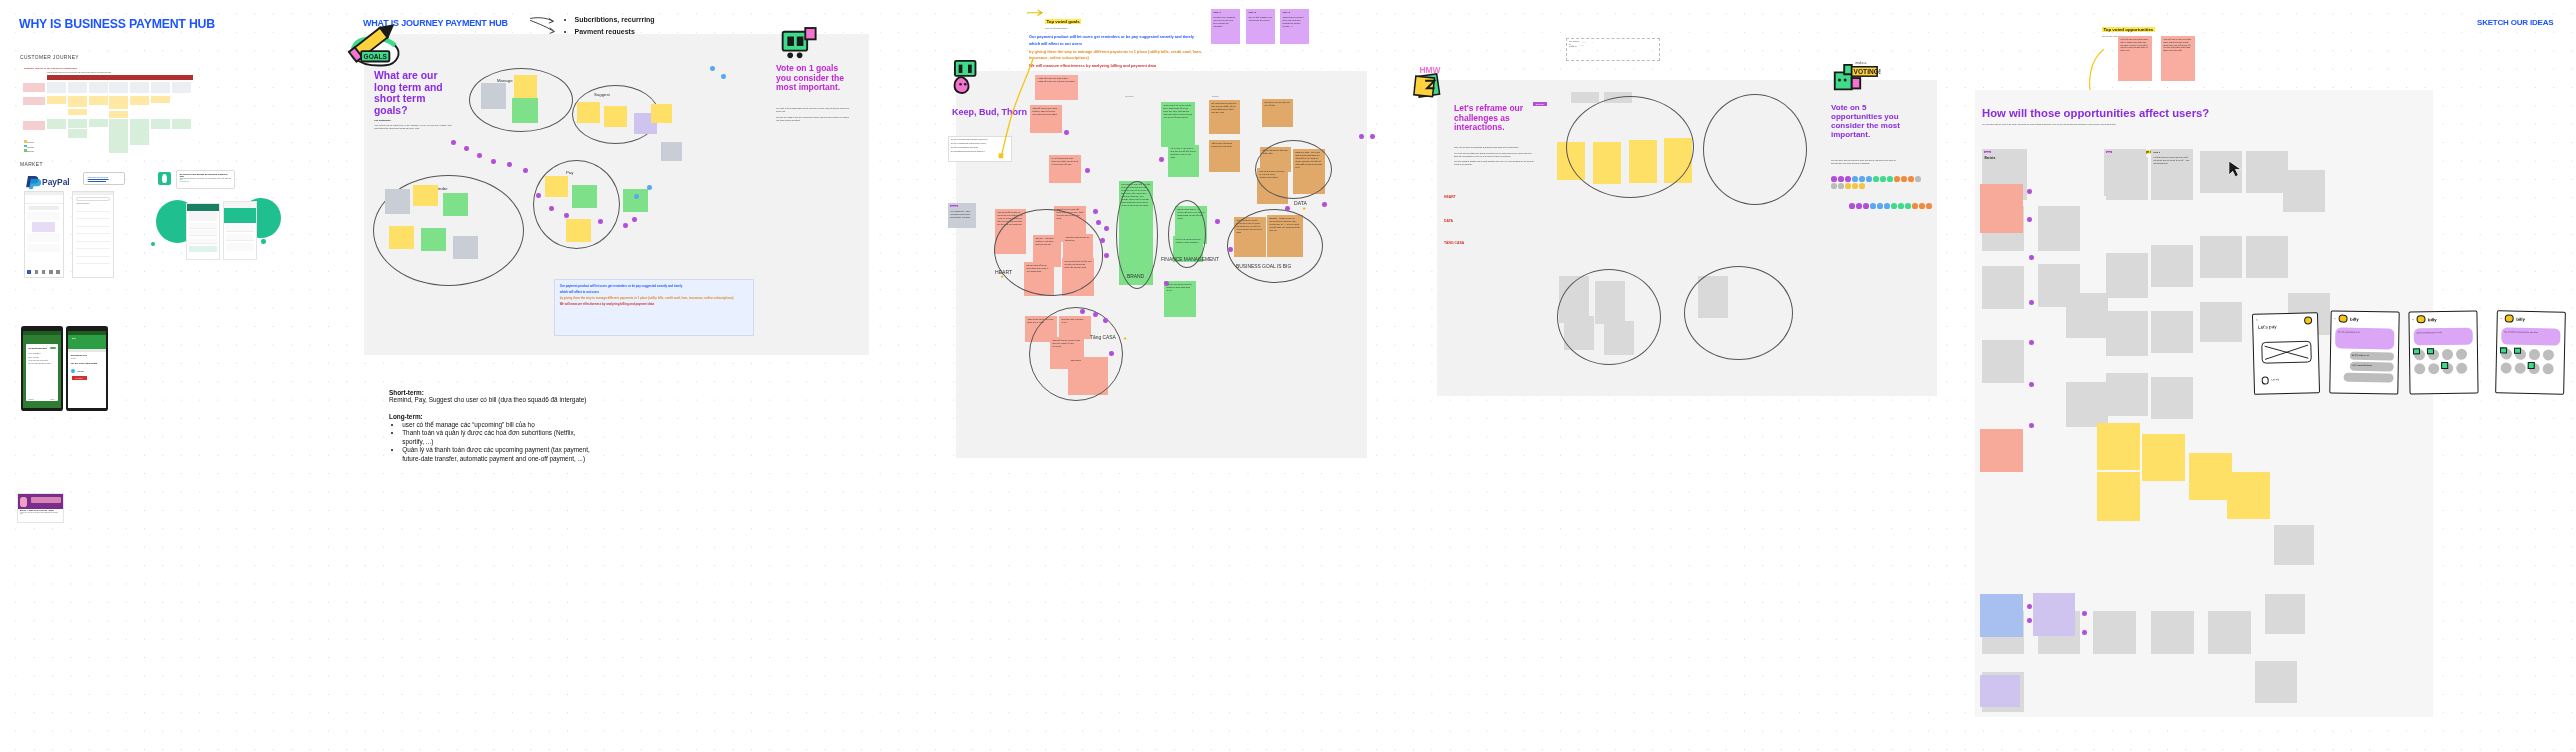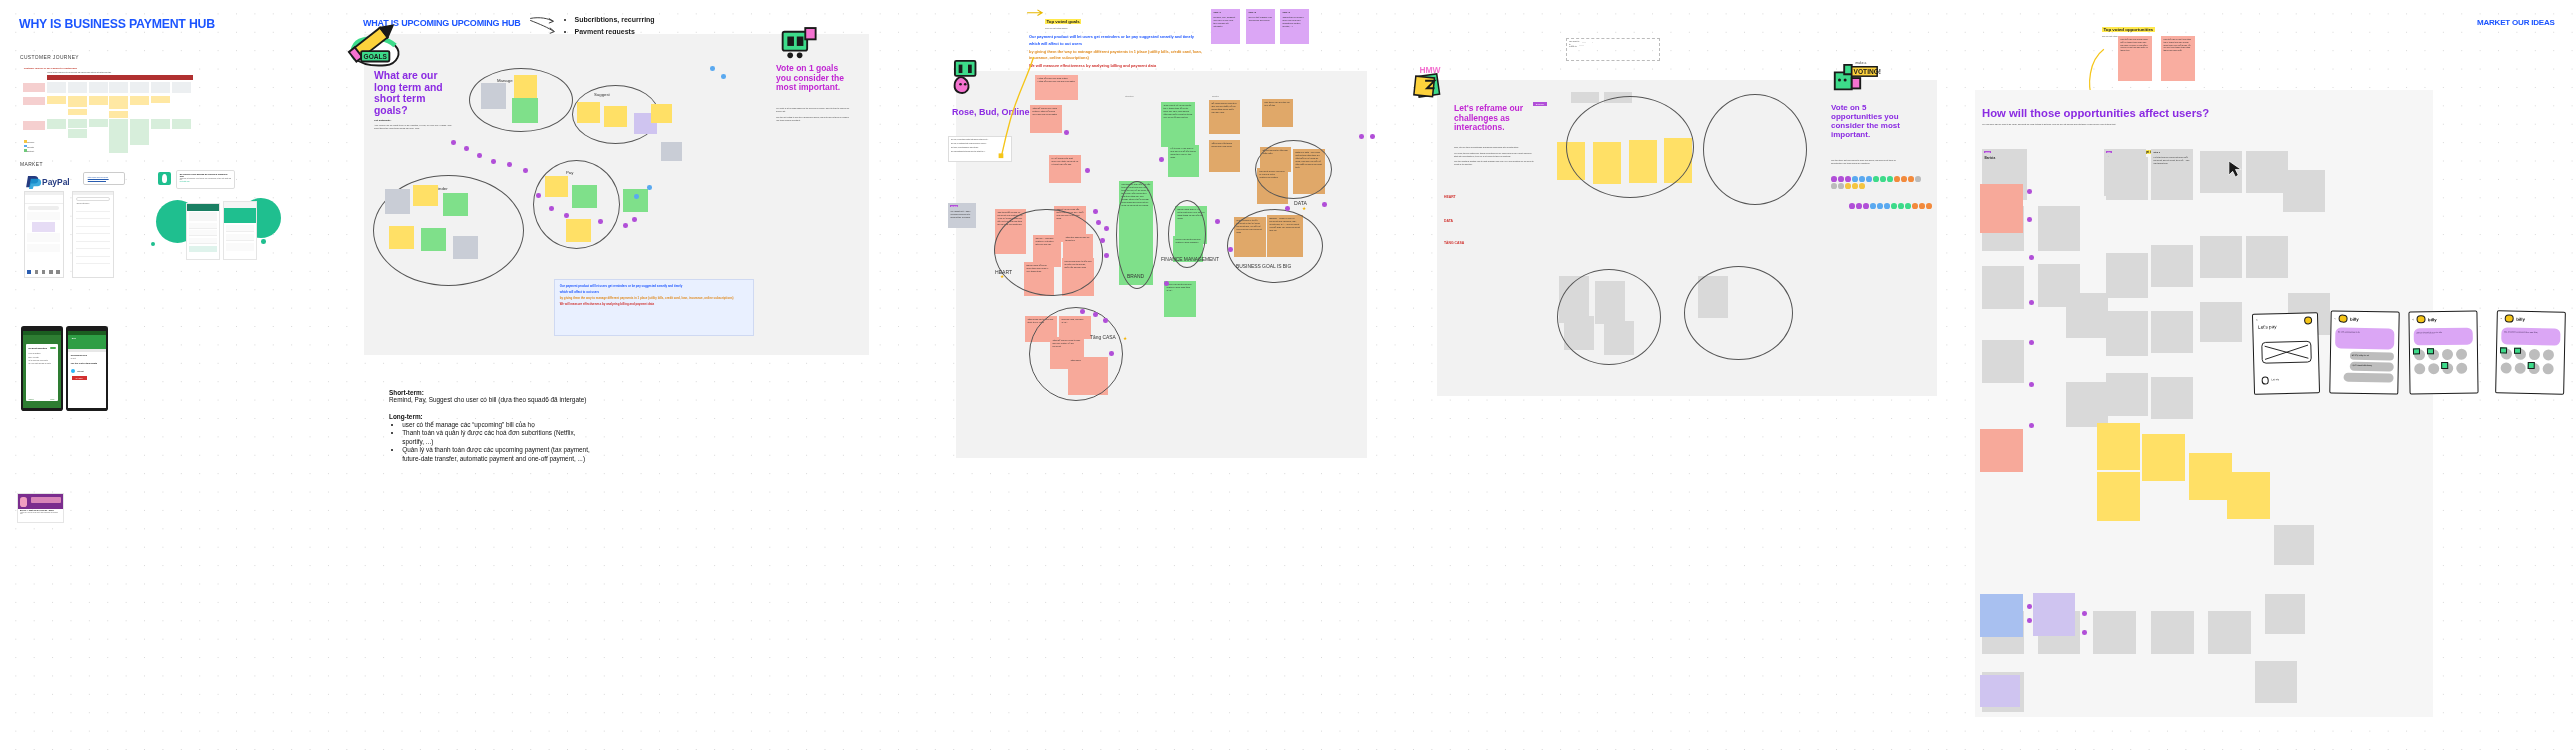--- a/index.html
+++ b/index.html
@@ -38,22 +38,22 @@
   .phone { position:absolute; background:#1b1b1b; border-radius:2.8px; }
   .ellipse-o { position:absolute; border:0.8px solid #555; border-radius:50%; }
   svg { display:block; overflow:visible; }
 </style>
 </head>
 <body>
 
 <div id="board">
 
   <div class="abs sec-title" style="left:19px; top:17px; font-size:12.3px;">WHY IS BUSINESS PAYMENT HUB</div>
-  <div class="abs sec-title" style="left:363px; top:18px; font-size:9px;">WHAT IS UPCOMING UPCOMING HUB</div>
-  <div class="abs sec-title" style="left:2477px; top:18px; font-size:8px;">MARKET OUR IDEAS</div>
+  <div class="abs sec-title" style="left:363px; top:18px; font-size:9px;">WHAT IS JOURNEY PAYMENT HUB</div>
+  <div class="abs sec-title" style="left:2477px; top:18px; font-size:8px;">SKETCH OUR IDEAS</div>
 
   <svg class="abs" style="left:528px; top:11.3px;" width="38" height="28" viewBox="0 0 40 30">
     <path d="M2,8 C12,6 22,8 26,11" stroke="#333" stroke-width="1" fill="none"></path>
     <path d="M22,8 L27,11 L22,13" stroke="#333" stroke-width="1" fill="none"></path>
     <path d="M2,10 C12,14 22,18 27,22" stroke="#333" stroke-width="1" fill="none"></path>
     <path d="M23,18 L28,22 L23,24" stroke="#333" stroke-width="1" fill="none"></path>
   </svg>
   <ul class="abs" style="left:566px; top:14px; list-style:disc; padding-left:8.5px; font-size:7px; font-weight:bold; color:#1a1a1a; line-height:1.65;">
     <li>Subcribtions, recurrring</li>
     <li>Payment requests</li>
@@ -354,21 +354,21 @@
   <div class="abs sticker" style="left:949px; top:59px; width:38px; height:43px;">
     <svg width="38" height="43" viewBox="0 0 40 46">
       <rect x="6" y="2" width="22" height="16" rx="1.5" fill="#3ddb8a" stroke="#1a1a1a" stroke-width="2"></rect>
       <rect x="10" y="6" width="4" height="9" fill="#1a1a1a"></rect>
       <rect x="20" y="6" width="4" height="9" fill="#1a1a1a"></rect>
       <path d="M10,20 C4,24 4,34 11,36 C18,38 22,32 20,26 C19,22 14,18 10,20 Z" fill="#f472d0" stroke="#1a1a1a" stroke-width="2"></path>
       <circle cx="12" cy="27" r="1.4" fill="#1a1a1a"></circle>
       <circle cx="17" cy="27" r="1.4" fill="#1a1a1a"></circle>
     </svg>
   </div>
-  <div class="abs hdg" style="left:952px; top:107px; font-size:9px; line-height:1.25;">Rose, Bud, Online</div>
+  <div class="abs hdg" style="left:952px; top:107px; font-size:9px; line-height:1.25;">Keep, Bud, Thorn</div>
 
   <div class="abs" style="left:948px; top:136px; width:64px; height:26.4px; background:#fff; border:0.6px solid #ddd; padding:1.9px;">
     <div style="font-size:1.4px;color:#444;line-height:1.6;">See rose, or something positive that happened this week to...</div>
     <div style="font-size:1.4px;color:#444;line-height:1.6;margin-top:1.9px;">See bud, or something that's coming forward or could be...</div>
     <div style="font-size:1.4px;color:#444;line-height:1.6;margin-top:1.9px;">See thorn, or something/some issue stands...</div>
     <div style="font-size:1.4px;color:#444;line-height:1.6;margin-top:1.9px;">See bug/something that seems bad in the list/but it's a...</div>
   </div>
 
   <div class="note n-grey" style="left:948px; top:203px; width:28px; height:24.5px;">
     <span style="background:#b14fd8;color:#fff;font-size:1.7px;padding:0 0.9px;">Be alert</span>

